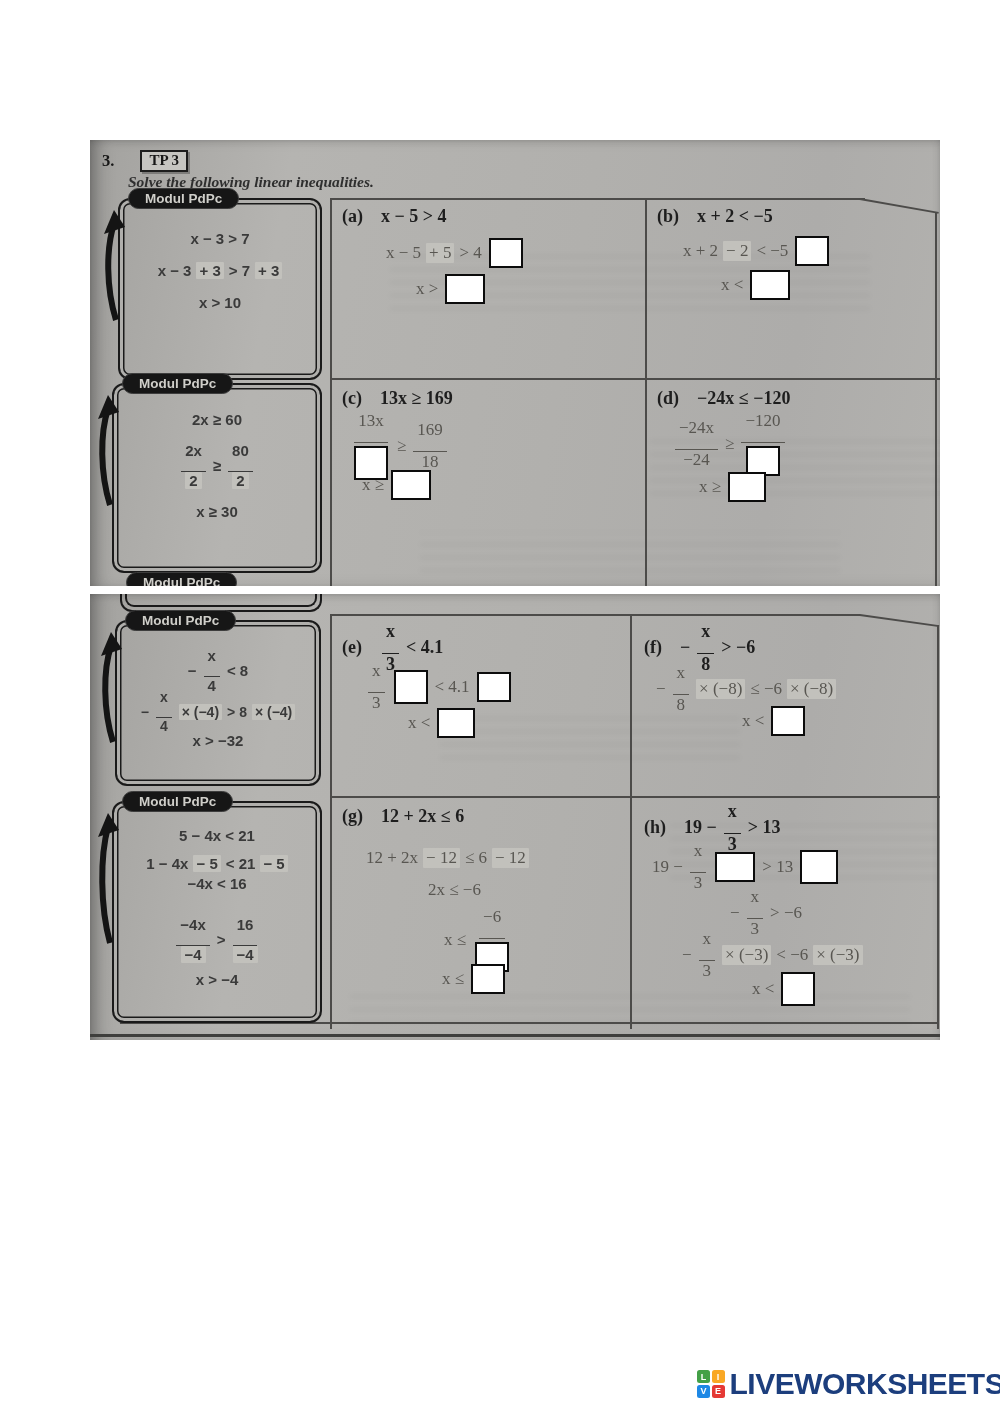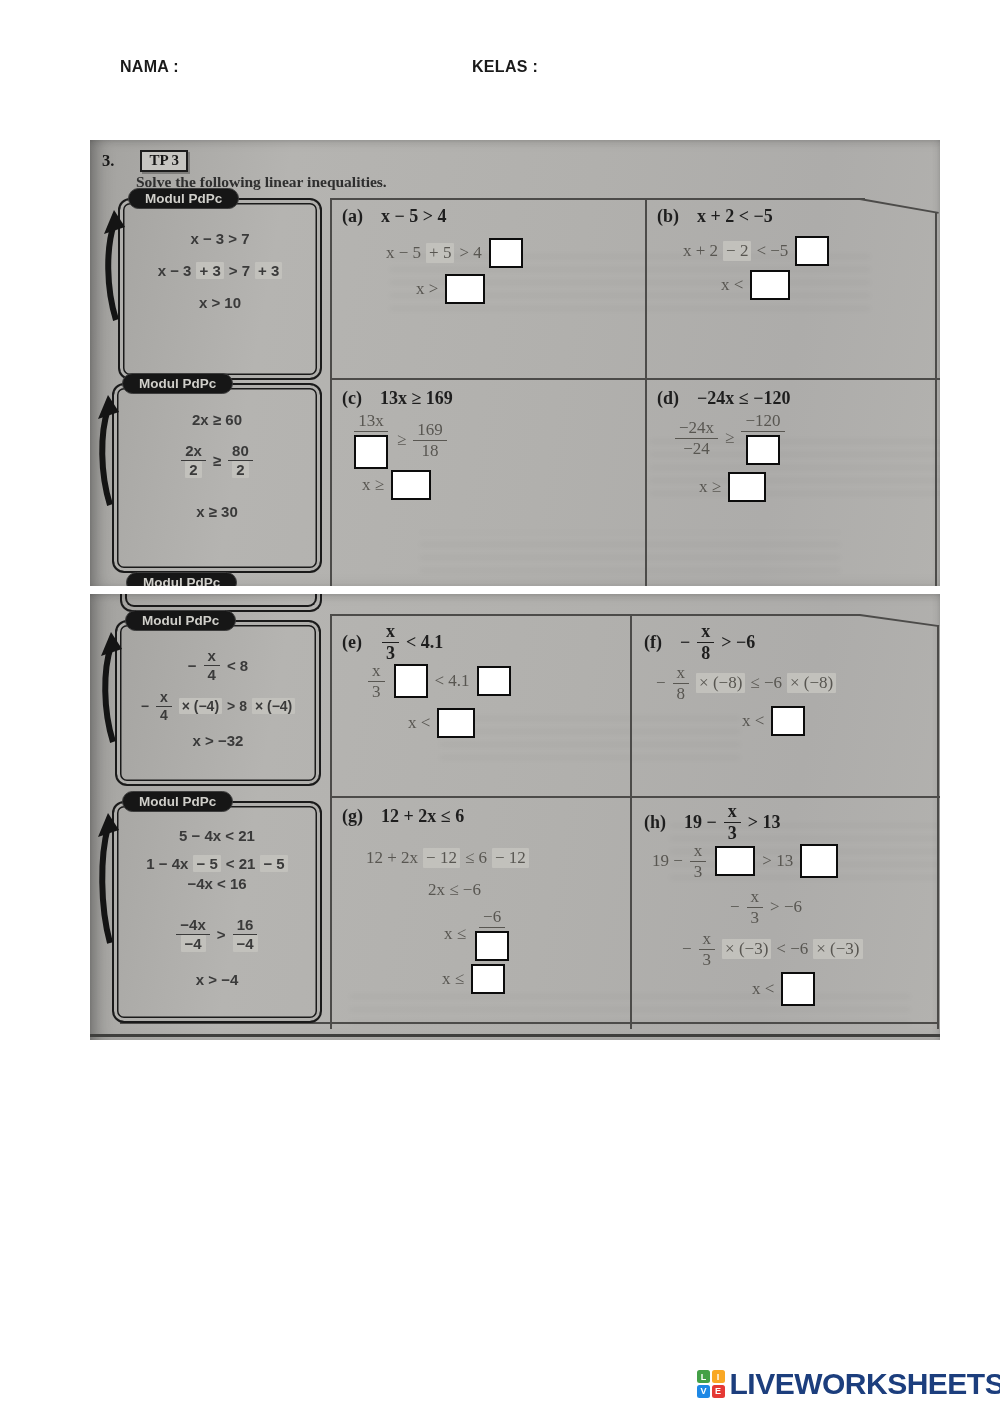--- a/index.html
+++ b/index.html
@@ -27,21 +27,21 @@
   .line{position:absolute;background:#4c4b49;}
   .v{width:1.5px;} .h{height:1.5px;}
 
   
   .titlebar{position:absolute;left:12px;top:10px;font-family:"Liberation Serif",serif;
             font-size:16.5px;font-weight:700;color:#171717;display:flex;align-items:center;}
   .qnum{margin-right:12px;}
   .badge{margin-left:14px;border:2px solid #1d1d1d;background:#c6c5c1;padding:0 7px 1px 7px;
          font-size:15px;box-shadow:2px 2px 0 rgba(40,40,40,.35);}
   .subtitle{position:absolute;left:38px;top:33px;font-family:"Liberation Serif",serif;
-            font-weight:600;font-size:15.5px;color:#2f2f2f;margin-left:8px;}
+            font-style:italic;font-weight:600;font-size:15.5px;color:#2f2f2f;}
 
   
   .modul{position:absolute;border:2.5px solid #1a1a1a;border-radius:12px;
          box-shadow:inset 0 0 0 3px rgba(176,175,172,1), inset 0 0 0 4.5px #1a1a1a;}
   .mtab{position:absolute;top:-12px;left:8px;background:#161616;color:#cfcec9;
         font-size:13.5px;font-weight:700;padding:2px 16px;border-radius:14px;
         border:1.5px solid #3d3d3d;white-space:nowrap;z-index:3;}
   .mtab.partial{position:absolute;background:#161616;color:#cfcec9;font-size:13.5px;
         font-weight:700;padding:2px 16px;border-radius:14px;border:1.5px solid #3d3d3d;}
   .modul-arrow{position:absolute;left:-18px;top:8px;z-index:2;}
@@ -53,45 +53,41 @@
 
   
   .cell{position:absolute;}
   .mline{position:absolute;display:flex;align-items:center;gap:5px;white-space:pre;
          font-family:"Liberation Serif",serif;}
   .head{font-weight:700;font-size:18px;color:#1e1e1e;}
   .head .lab{margin-right:13px;}
   .step{font-size:17px;color:#585651;}
   .hl{background:#c2c1bc;padding:0 3px;border-radius:1px;}
   .frac{display:inline-flex;flex-direction:column;align-items:center;margin:0 2px;line-height:1.05;}
-  .frac .num{display:block;padding:0 4px 1px 4px;border-bottom:1.6px solid currentColor;}
+  .frac .num{display:block;padding:0 4px 12px 4px;border-bottom:1.6px solid currentColor;}
   .frac .den{display:block;padding:1px 4px 0 4px;}
   .ansbox{width:34px;height:30px;border:2.5px solid #0c0c0c;background:#ffffff;margin:0 2px;
           box-sizing:border-box;padding:0 3px;font-size:15px;font-family:"Liberation Serif",serif;}
   .w40{width:40px;} .w38{width:38px;} .h34{height:34px;}
   .frac .ansbox{margin-top:3px;}
 
   
   .lw-footer{position:absolute;left:697px;top:1368px;display:flex;align-items:center;}
   .lw-grid{display:grid;grid-template-columns:13px 13px;grid-template-rows:13px 13px;gap:1.5px;
            margin-right:5px;}
   .lw-grid .sq{display:flex;align-items:center;justify-content:center;color:#ffffff;
                font-size:9px;font-weight:800;border-radius:2.5px;}
   .sq.g{background:#43a047;} .sq.o{background:#f9a825;} .sq.b{background:#1e88e5;} .sq.r{background:#e53935;}
   .lw-text{font-size:30px;font-weight:800;color:#1c3e7d;letter-spacing:-.5px;line-height:32px;}
 </style>
 </head>
 <body>
 
 <div class="page">
 
-  <div class="top-labels">
-    <span>NAMA :</span>
-    <span class="kelas">KELAS :</span>
-  </div>
 
   <div class="scan s1">
     <div class="smudge" style="left:300px;top:110px;width:480px;height:60px"></div>
     <div class="smudge" style="left:560px;top:300px;width:300px;height:55px"></div>
     <div class="smudge" style="left:330px;top:392px;width:420px;height:40px"></div>
 
     <div class="line v" style="left:240px;top:58px;height:388px"></div>
     <div class="line v" style="left:555px;top:58px;height:388px"></div>
     <div class="line h" style="left:240px;top:58px;width:535px"></div>
     <div class="line h" style="left:770px;top:58px;width:80px;transform:rotate(10deg);transform-origin:left top"></div>

